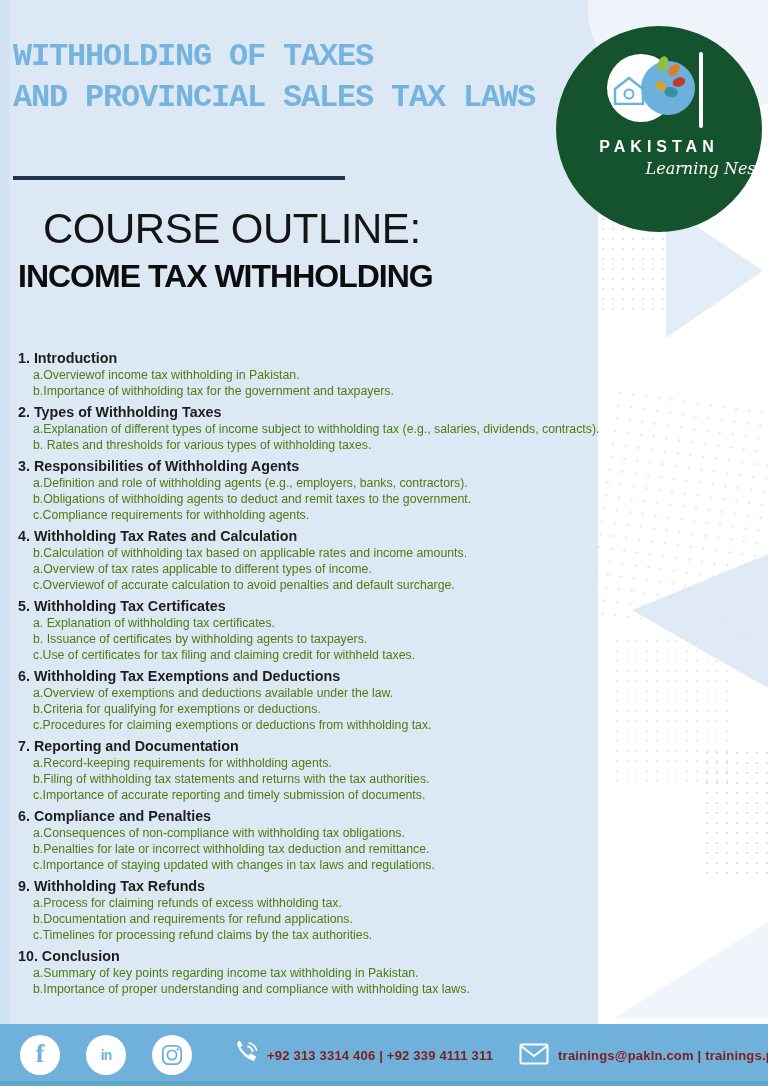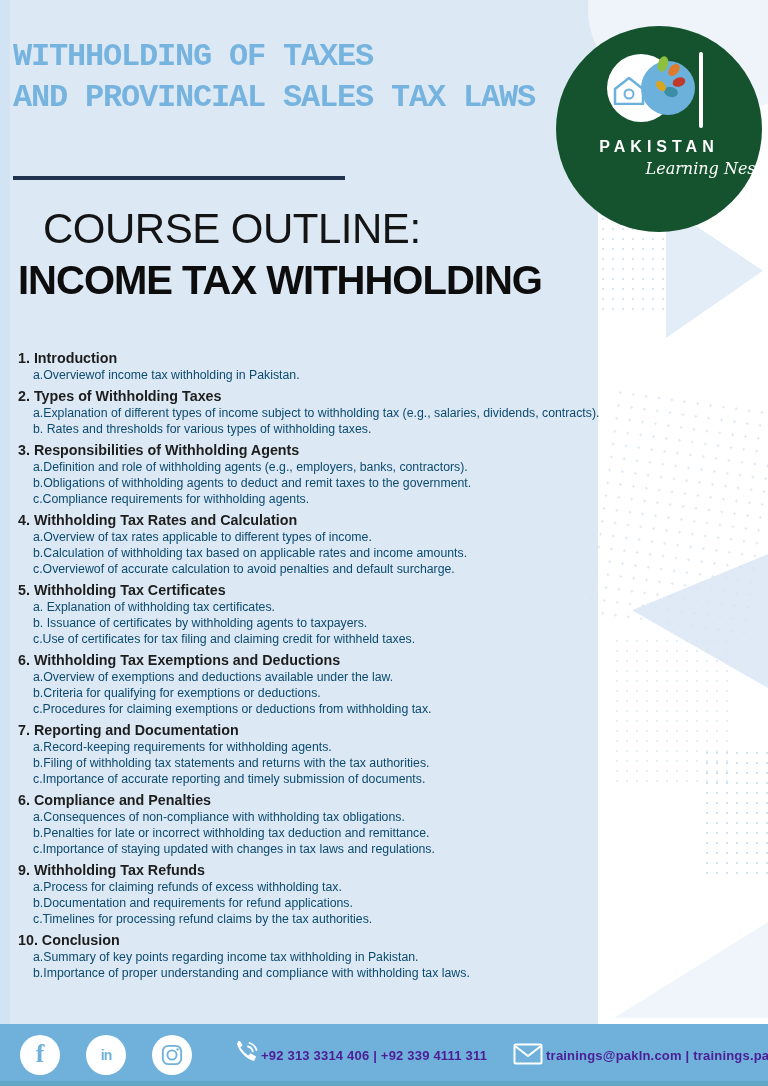--- a/index.html
+++ b/index.html
@@ -35,39 +35,39 @@
 
   
   .logo-circle { position:absolute; left:556px; top:26px; width:206px; height:206px; border-radius:50%;
                  background:#14532d; z-index:5; text-align:center; }
   .logo-art { margin-top:22px; }
   .logo-org { color:#ffffff; font-size:16px; font-weight:700; letter-spacing:5px; margin-top:2px; }
   .logo-tagline { color:#ffffff; font-family:"DejaVu Serif", serif; font-style:italic; font-size:16px; margin-top:3px;text-align:right; }
 
   
   .outline-label { position:absolute; left:19px; top:205px; z-index:4; font-size:42px; font-weight:400; color:#141414; letter-spacing:-0.5px;margin-left:24px; }
-  .outline-subject { position:absolute; left:18px; top:258px; z-index:4; font-size:40px; font-weight:700; color:#0d0d0d; letter-spacing:-1px; }
+  .outline-subject { position:absolute; left:18px; top:258px; z-index:4; font-size:32px; font-weight:700; color:#0d0d0d; letter-spacing:-1px; }
 
   
   .sections { position:absolute; left:18px; top:324px; width:585px; z-index:4; color:#262626;margin-top:25px; }
   .sec { margin-bottom:4px; }
   .sec-title { font-size:14.3px; font-weight:700; line-height:18px; color:#1d1d1d; }
-  .sec-item { font-size:12.3px; line-height:16px; padding-left:15px; white-space:nowrap; color:#0c4a6e; }
+  .sec-item { font-size:12.3px; line-height:16px; padding-left:15px; white-space:nowrap; color:#4d7c0f; }
 
   
   .footer { position:absolute; left:0; bottom:0; width:768px; height:62px; background:#6fb1db; z-index:6;
             display:flex; align-items:center; }
   .footer-bottom-strip { position:absolute; left:0; bottom:0; width:768px; height:5px; background:#61a7c8; z-index:7; }
   .social { display:flex; align-items:center; gap:26px; margin-left:20px; }
   .sicon { width:40px; height:40px; border-radius:50%; background:#ffffff; display:flex; align-items:center; justify-content:center;
            color:#6fb1db; font-weight:700; }
   .sicon .fb { font-size:26px; font-family:"Liberation Serif", serif; font-weight:700; margin-top:-2px; }
   .sicon .li { font-size:14px; letter-spacing:-1px; }
   .fdivider { width:2px; height:38px; background:rgba(255,255,255,.85); margin:0 18px 0 22px; }
-  .contact { display:flex; align-items:center; gap:3px; color:#4c1d95; font-size:13px; font-weight:700; letter-spacing:.2px; white-space:nowrap; }
+  .contact { display:flex; align-items:center; gap:9px; color:#7f1d1d; font-size:13px; font-weight:700; letter-spacing:.2px; white-space:nowrap; }
   .contact + .contact { margin-left:26px; }
 </style>
 </head>
 <body>
 
 <div class="page">
 
   <div class="panel"></div>
   <div class="left-stripe"></div>
 
@@ -107,20 +107,21 @@
   </div>
 
   <div class="outline-label">COURSE OUTLINE:</div>
   <div class="outline-subject">INCOME TAX WITHHOLDING</div>
 
   <div class="sections">
   <div class="sec">
     <div class="sec-title">1. Introduction</div>
     <div class="sec-items">
           <div class="sec-item">a.Overviewof income tax withholding in Pakistan.</div>
+          <div class="sec-item">b.Importance of withholding tax for the government and taxpayers.</div>
         </div>
   </div>
 
   <div class="sec">
     <div class="sec-title">2. Types of Withholding Taxes</div>
     <div class="sec-items">
           <div class="sec-item">a.Explanation of different types of income subject to withholding tax (e.g., salaries, dividends, contracts).</div>
           <div class="sec-item">b. Rates and thresholds for various types of withholding taxes.</div>
         </div>
   </div>
@@ -130,22 +131,22 @@
     <div class="sec-items">
           <div class="sec-item">a.Definition and role of withholding agents (e.g., employers, banks, contractors).</div>
           <div class="sec-item">b.Obligations of withholding agents to deduct and remit taxes to the government.</div>
           <div class="sec-item">c.Compliance requirements for withholding agents.</div>
         </div>
   </div>
 
   <div class="sec">
     <div class="sec-title">4. Withholding Tax Rates and Calculation</div>
     <div class="sec-items">
+          <div class="sec-item">b.Calculation of withholding tax based on applicable rates and income amounts.</div>
           <div class="sec-item">a.Overview of tax rates applicable to different types of income.</div>
-          <div class="sec-item">b.Calculation of withholding tax based on applicable rates and income amounts.</div>
           <div class="sec-item">c.Overviewof of accurate calculation to avoid penalties and default surcharge.</div>
         </div>
   </div>
 
   <div class="sec">
     <div class="sec-title">5. Withholding Tax Certificates</div>
     <div class="sec-items">
           <div class="sec-item">a. Explanation of withholding tax certificates.</div>
           <div class="sec-item">b. Issuance of certificates by withholding agents to taxpayers.</div>
           <div class="sec-item">c.Use of certificates for tax filing and claiming credit for withheld taxes.</div>

